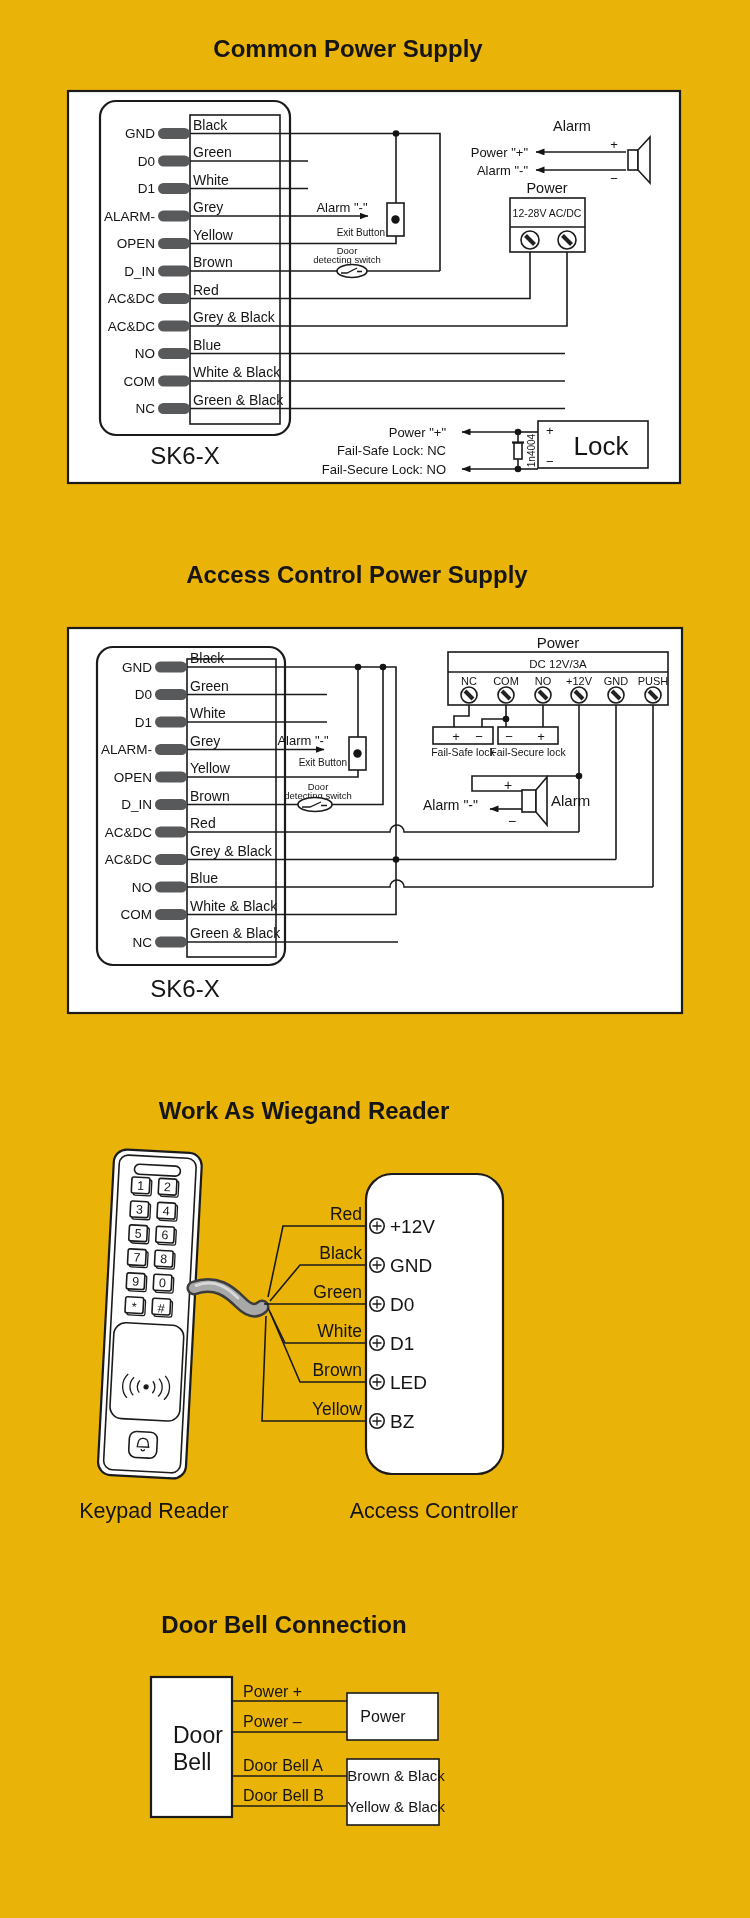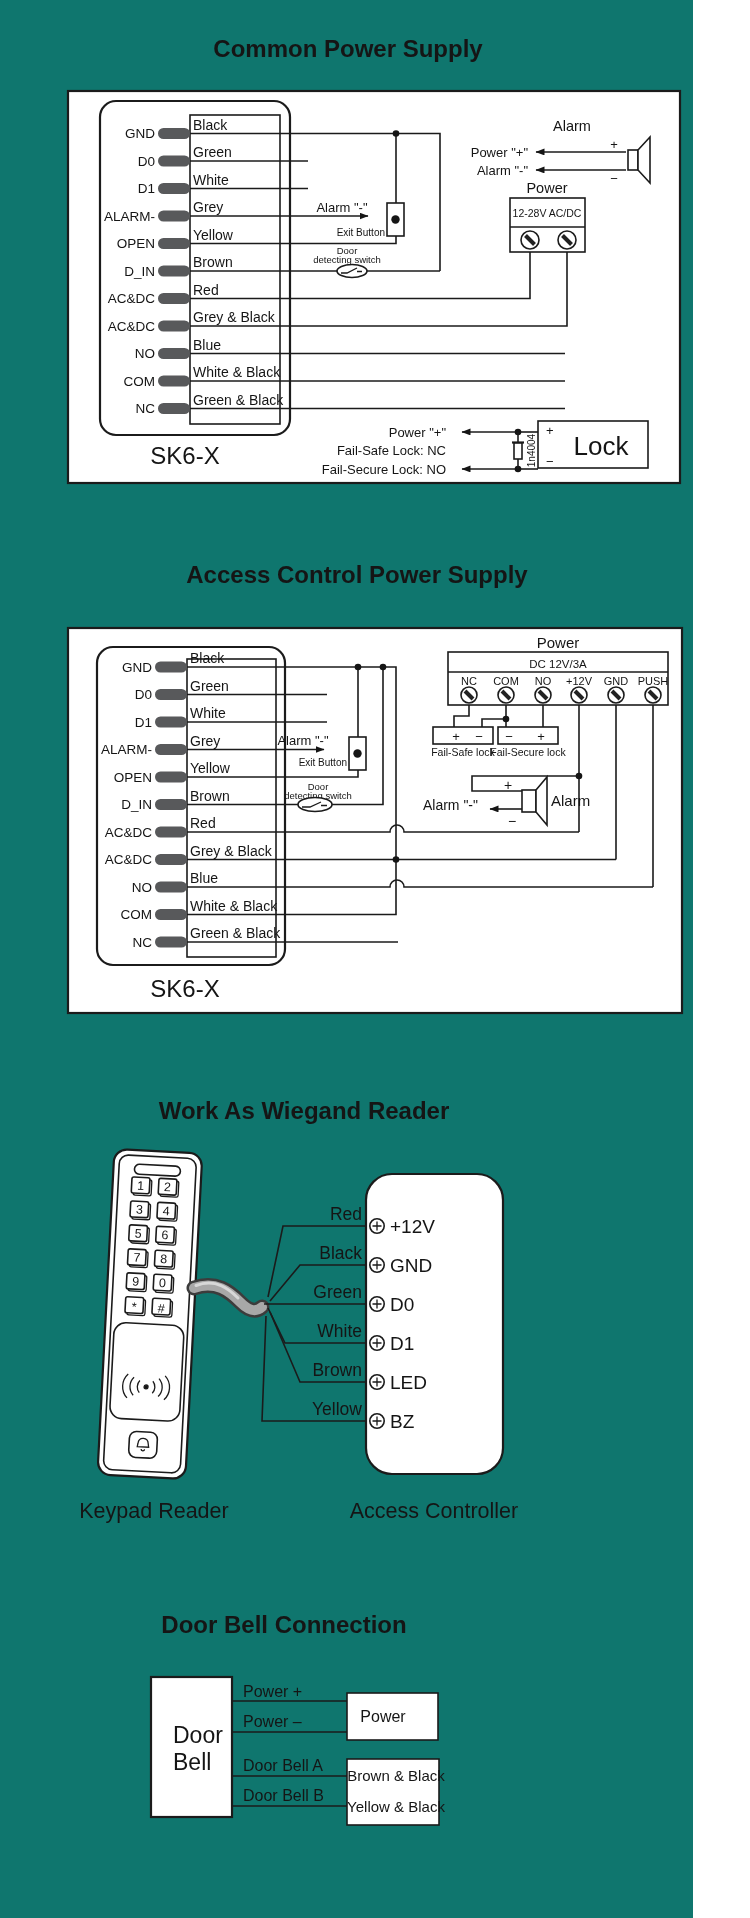--- a/index.html
+++ b/index.html
@@ -1,16 +1,16 @@
 <!DOCTYPE html>
 <html><head>
 <meta charset="utf-8">
 <style>
   html,body{margin:0;padding:0;background:#ffffff;}
-  .stage{position:relative;width:693px;height:1918px;background:#0f766e;overflow:hidden;}
+  .stage{position:relative;width:750px;height:1918px;background:#eab308;overflow:hidden;}
   svg{position:absolute;left:0;top:0;}
   .t{font-family:"Liberation Sans",sans-serif;fill:#151515;}
   .title{font-weight:bold;font-size:24px;}
   .f9{font-size:9.5px}.f10{font-size:10px}.f105{font-size:10.5px}.f11{font-size:11px}
   .f115{font-size:11.5px}.f125{font-size:12.5px}.f13{font-size:13px}.f135{font-size:13.5px}
   .f14{font-size:14px}.f145{font-size:14.5px}.f15{font-size:15px}.f16{font-size:16px}
   .f175{font-size:17.5px}.f19{font-size:19px}.f215{font-size:21.5px}.f23{font-size:23px}
   .f24{font-size:24px}.f26{font-size:26px}
   .ln{stroke:#1b1b1b;stroke-width:1.6;fill:none;}
   .lnthin{stroke:#1b1b1b;stroke-width:1.3;fill:none;}

